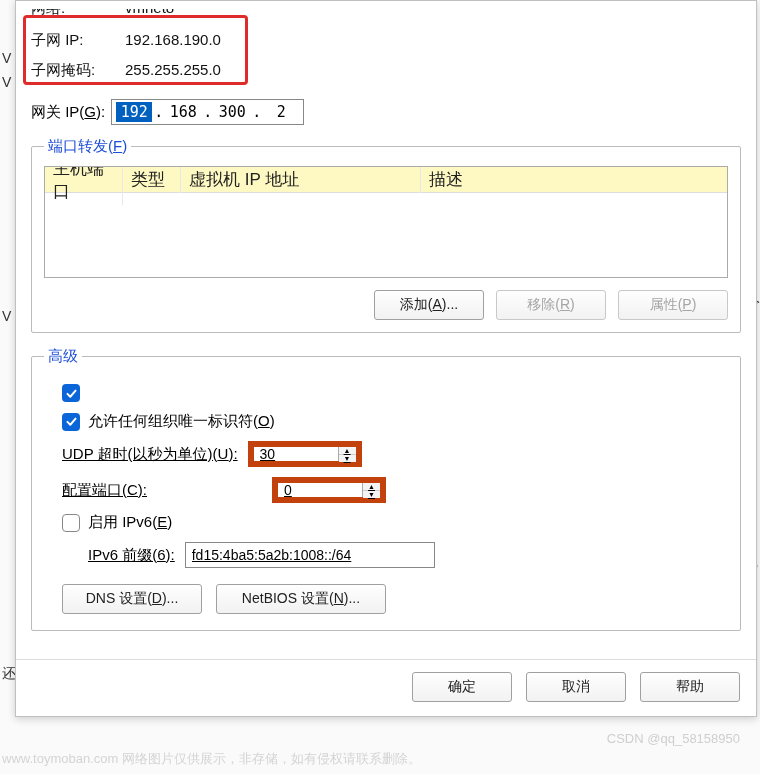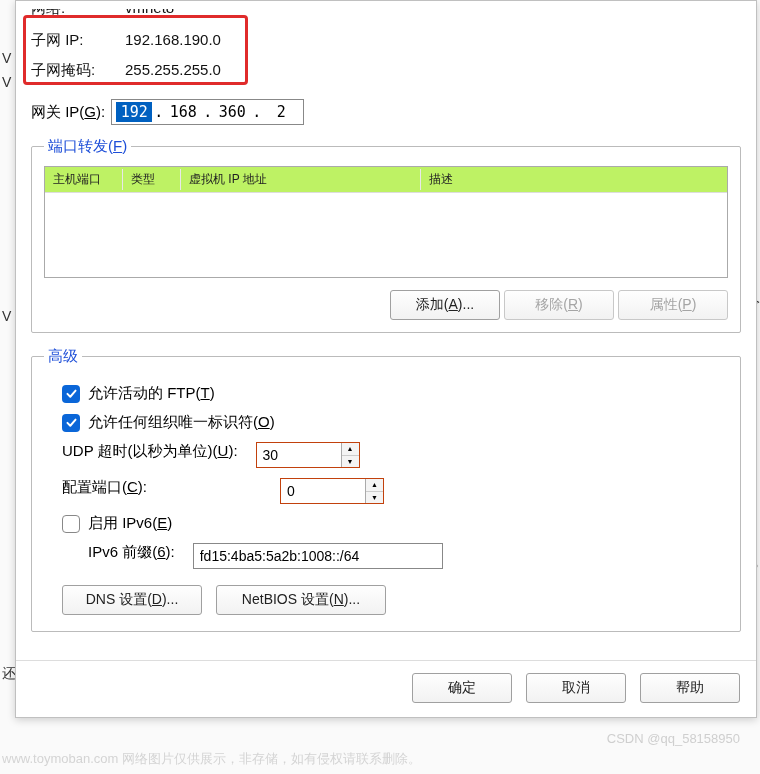--- a/index.html
+++ b/index.html
@@ -114,38 +114,38 @@
     }
     .table-box {
       border: 1px solid #aaa;
       background: #fff;
       height: 112px;
       overflow: auto;
     }
     .tbl-header {
       display: flex;
       border-bottom: 1px solid #ddd;
-      background: #bef264;
-      font-size: 12px;
+      background: #fef9c3;
+      font-size: 17px;
       color: #222;
       height: 26px;
       align-items: center;
     }
     .tbl-header > div {
       padding: 2px 8px;
       border-right: 1px solid #e8e8e8;
     }
     .col-hostport { width: 78px; }
     .col-type { width: 58px; }
     .col-vmip { width: 240px; }
     .col-desc { flex: 1; border-right: none !important; }
     .btn-row {
       display: flex;
       justify-content: flex-end;
-      gap: 4px;
+      gap: 12px;
       margin-top: 12px;
     }
     .btn {
       min-width: 110px;
       height: 30px;
       border: 1px solid #a0a0a0;
       background: linear-gradient(#fefefe, #f2f2f2);
       border-radius: 3px;
       cursor: pointer;
       font-size: 14px;
@@ -179,27 +179,29 @@
       color: #fff;
       border: none;
     }
     .cbx.unchecked {
       background: #fff;
       border: 1px solid #888;
     }
     .cbx svg { width: 13px; height: 13px; }
     .field-row {
       display: flex;
-      gap: 18px;
+      align-items: center;
+      gap: 10px;
       margin: 10px 0 10px 18px;
+      text-decoration: underline;
     }
     .field-label { font-size: 15px; }
     .spinner {
       display: flex;
-      border: 1px solid #c2410c;
+      border: 6px solid #c2410c;
       height: 26px;
     }
     .spinner input {
       border: none;
       outline: none;
       padding: 2px 6px;
       font-size: 14px;
       width: 84px;
       font-family: inherit;
     }
@@ -283,21 +285,21 @@
 
     <div class="gateway-row">
       <span class="gateway-label">
         <span>网关 IP(</span><span class="ul">G</span><span>):</span>
       </span>
       <div class="ip-input">
         <span class="ip-seg sel">192</span>
         <span class="dot">.</span>
         <span class="ip-seg">168</span>
         <span class="dot">.</span>
-        <span class="ip-seg">360</span>
+        <span class="ip-seg">300</span>
         <span class="dot">.</span>
         <span class="ip-seg">2</span>
       </div>
     </div>
 
     <fieldset>
       <legend>
         <span>端口转发(</span><span class="ul">F</span><span>)</span>
       </legend>
       <div class="table-box">
@@ -323,23 +325,20 @@
 
     <fieldset>
       <legend>高级</legend>
 
       <div class="adv-row">
         <span class="cbx checked">
           <svg viewBox="0 0 16 16">
               <path d="M3 8.5 L6.5 12 L13 4.5" stroke="#fff" stroke-width="2.4" fill="none" stroke-linecap="round" stroke-linejoin="round"></path>
             </svg>
         </span>
-        <span>
-          <span>允许活动的 FTP(</span><span class="ul">T</span><span>)</span>
-        </span>
       </div>
 
       <div class="adv-row">
         <span class="cbx checked">
           <svg viewBox="0 0 16 16">
               <path d="M3 8.5 L6.5 12 L13 4.5" stroke="#fff" stroke-width="2.4" fill="none" stroke-linecap="round" stroke-linejoin="round"></path>
             </svg>
         </span>
         <span>
           <span>允许任何组织唯一标识符(</span><span class="ul">O</span><span>)</span>

